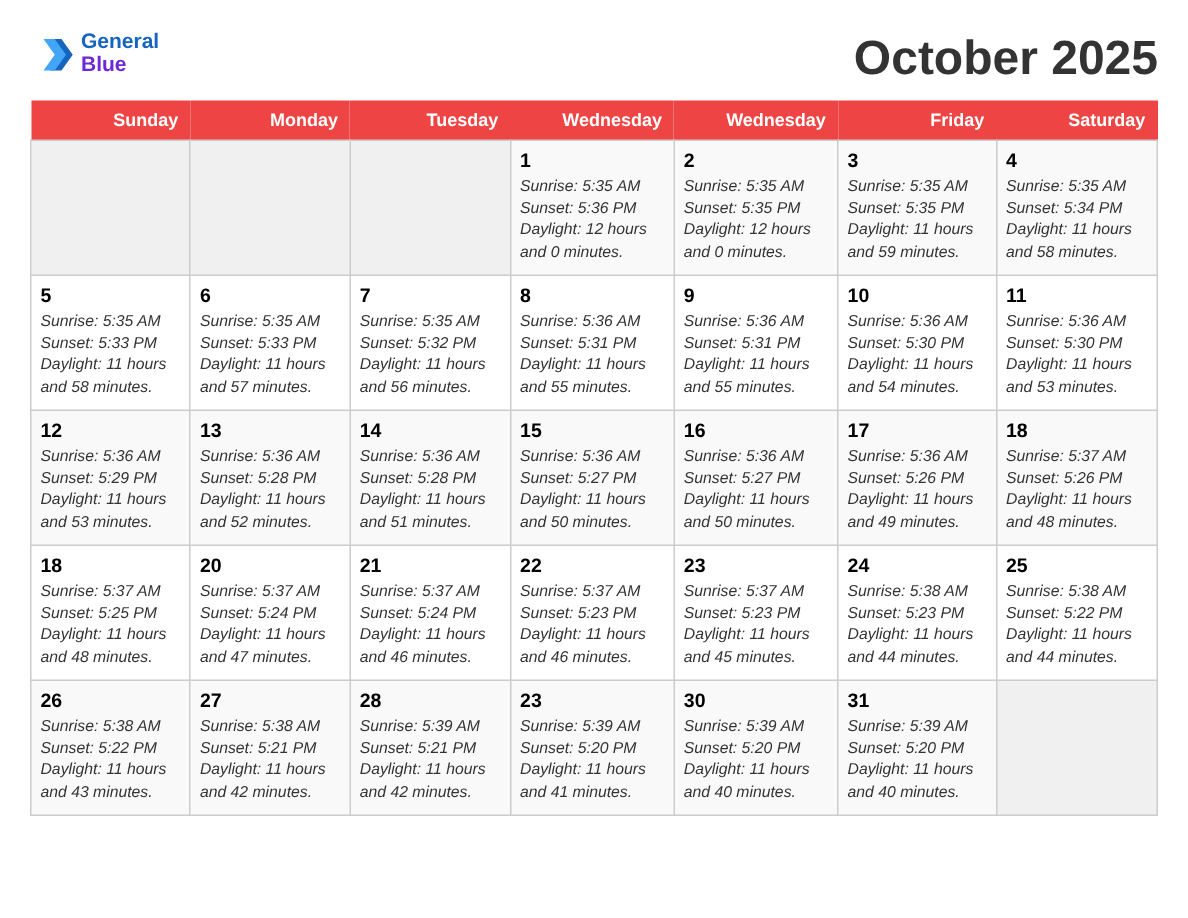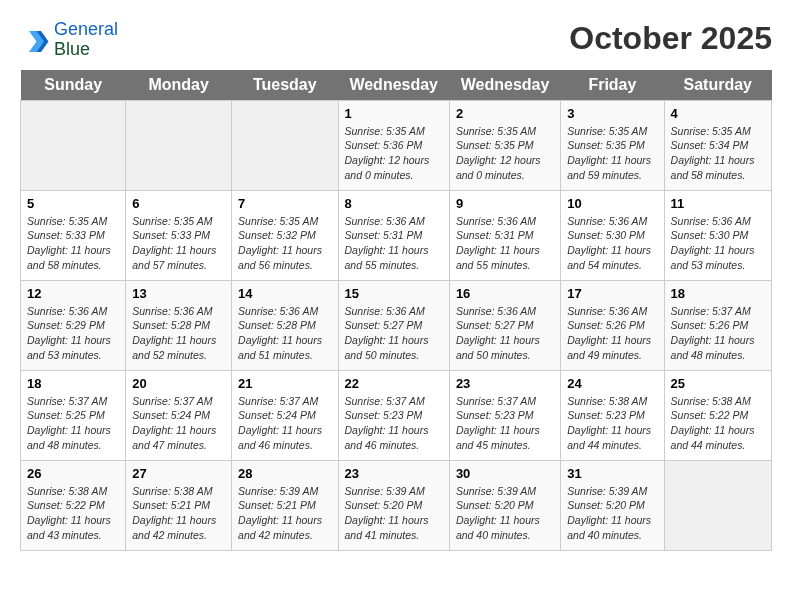--- a/index.html
+++ b/index.html
@@ -15,22 +15,22 @@
       align-items: flex-start;
       justify-content: space-between;
       margin-bottom: 10px;
     }
     .logo {
       display: flex;
       align-items: center;
       gap: 4px;
     }
     .logo-text {
-      font-size: 18px;
-      font-weight: normal;
+      font-size: 14px;
+      font-weight: bold;
       color: #333;
       line-height: 1.1;
     }
     .logo-text span {
       color: #1565c0;
     }
     .logo-icon {
       width: 30px;
       height: 30px;
     }
@@ -45,25 +45,25 @@
     .subtitle {
       font-size: 14px;
       color: #555;
     }
     table {
       width: 100%;
       border-collapse: collapse;
       font-size: 10.5px;
     }
     thead th {
-      background-color: #737373;
+      background-color: #ef4444;
       color: #fff;
-      text-align: center;
+      text-align: right;
       padding: 6px 8px;
-      font-size: 16px;
+      font-size: 12px;
       font-weight: bold;
     }
     tbody td {
       border: 1px solid #ccc;
       vertical-align: top;
       padding: 5px 6px;
       width: 113px;
       height: 90px;
     }
     tbody tr:nth-child(odd) td {
@@ -91,21 +91,21 @@
 <body>
 
 <div class="header">
   <div class="logo">
     <svg class="logo-icon" viewBox="0 0 40 40">
       <polygon points="28,8 38,22 28,36 18,36 28,22 18,8" fill="#1565c0"></polygon>
       <polygon points="22,8 32,22 22,36 12,36 22,22 12,8" fill="#42a5f5"></polygon>
     </svg>
     <div class="logo-text">
       <div><span>General</span></div>
-      <div><span style="color:#14532d">Blue</span></div>
+      <div><span style="color:#6d28d9">Blue</span></div>
     </div>
   </div>
   <div class="title-block">
     <div class="month-title">October 2025</div>
   </div>
 </div>
 
 <table>
   <thead>
     <tr>

